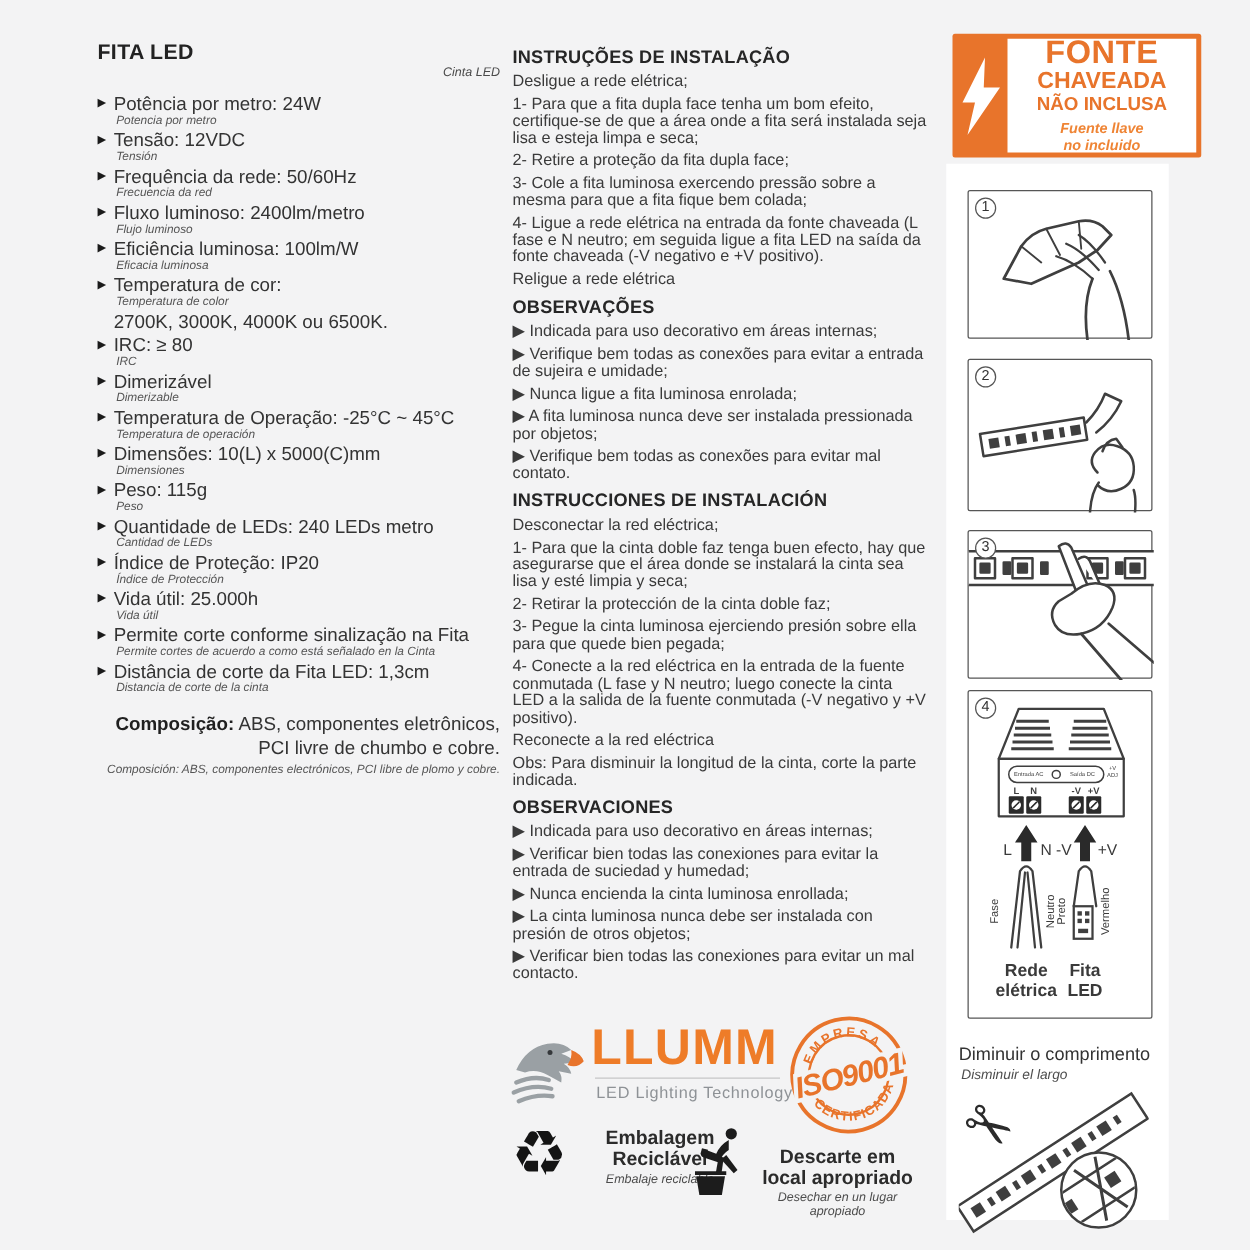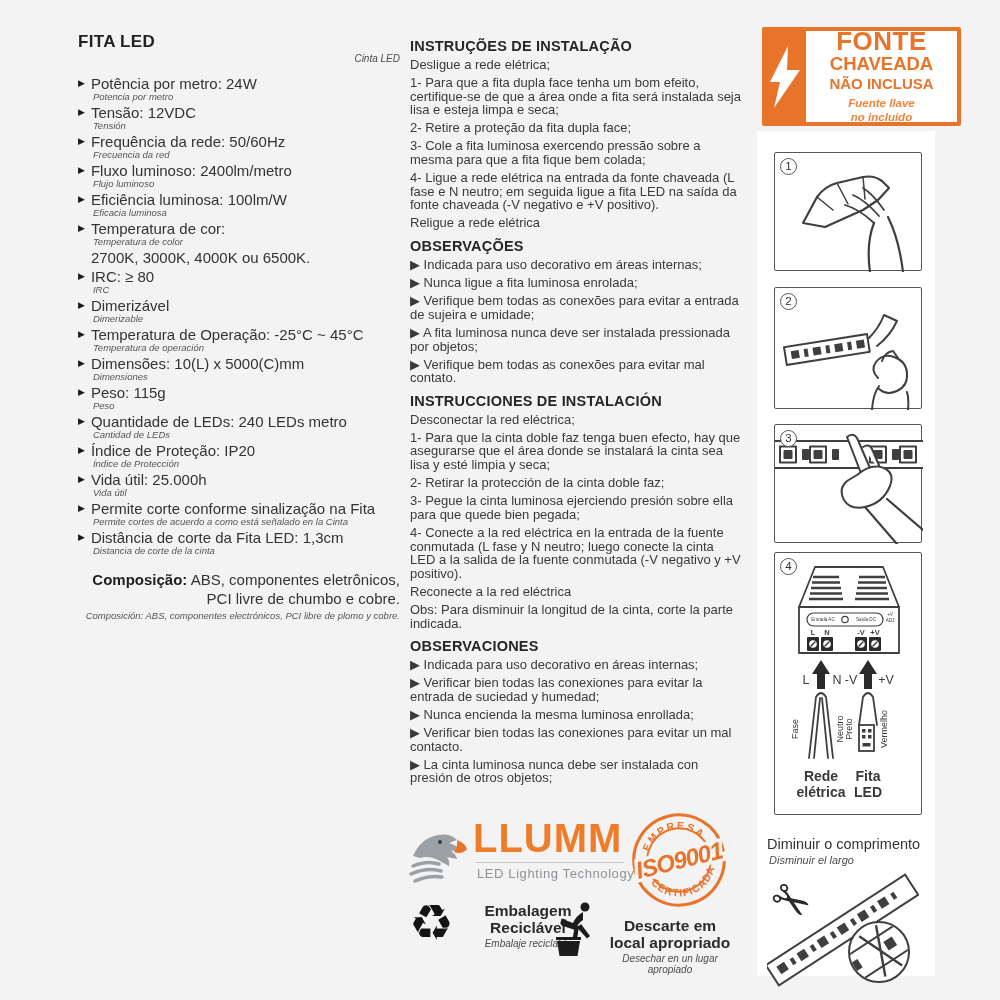--- a/index.html
+++ b/index.html
@@ -235,44 +235,44 @@
         <p>1- Para que a fita dupla face tenha um bom efeito, certifique-se de que a área onde a fita será instalada seja lisa e esteja limpa e seca;</p>
         <p>2- Retire a proteção da fita dupla face;</p>
         <p>3- Cole a fita luminosa exercendo pressão sobre a mesma para que a fita fique bem colada;</p>
         <p>4- Ligue a rede elétrica na entrada da fonte chaveada (L fase e N neutro; em seguida ligue a fita LED na saída da fonte chaveada (-V negativo e +V positivo).</p>
         <p>Religue a rede elétrica</p>
       </div>
     <div class="mid-heading">OBSERVAÇÕES</div>
     <div>
 
     <p>▶ Indicada para uso decorativo em áreas internas;</p>
+        <p>▶ Verifique bem todas as conexões para evitar a entrada de sujeira e umidade;</p>
         <p>▶ Nunca ligue a fita luminosa enrolada;</p>
-        <p>▶ Verifique bem todas as conexões para evitar a entrada de sujeira e umidade;</p>
         <p>▶ A fita luminosa nunca deve ser instalada pressionada por objetos;</p>
         <p>▶ Verifique bem todas as conexões para evitar mal contato.</p>
       </div>
     <div class="mid-heading">INSTRUCCIONES DE INSTALACIÓN</div>
     <div>
 
     <p>Desconectar la red eléctrica;</p>
         <p>1- Para que la cinta doble faz tenga buen efecto, hay que asegurarse que el área donde se instalará la cinta sea lisa y esté limpia y seca;</p>
         <p>2- Retirar la protección de la cinta doble faz;</p>
         <p>3- Pegue la cinta luminosa ejerciendo presión sobre ella para que quede bien pegada;</p>
         <p>4- Conecte a la red eléctrica en la entrada de la fuente conmutada (L fase y N neutro; luego conecte la cinta LED a la salida de la fuente conmutada (-V negativo y +V positivo).</p>
         <p>Reconecte a la red eléctrica</p>
         <p>Obs: Para disminuir la longitud de la cinta, corte la parte indicada.</p>
       </div>
     <div class="mid-heading">OBSERVACIONES</div>
     <div>
 
     <p>▶ Indicada para uso decorativo en áreas internas;</p>
         <p>▶ Verificar bien todas las conexiones para evitar la entrada de suciedad y humedad;</p>
-        <p>▶ Nunca encienda la mesma luminosa enrollada;</p>
+        <p>▶ Nunca encienda la cinta luminosa enrollada;</p>
+        <p>▶ La cinta luminosa nunca debe ser instalada con presión de otros objetos;</p>
         <p>▶ Verificar bien todas las conexiones para evitar un mal contacto.</p>
-        <p>▶ La cinta luminosa nunca debe ser instalada con presión de otros objetos;</p>
       </div>
   </div>
 
   <div class="brand-row">
     <svg class="eagle" width="66" height="58" viewBox="0 0 66 58">
       <path d="M8,28 Q16,10 33,7 Q45,5 52,12 L44,15 Q51,17 55,22 L46,23 Q51,26 52,31 L42,29 Q45,33 44,38 L33,32 Q24,27 15,30 Z" fill="#9aa0a4"></path>
       <circle cx="35" cy="14" r="2" fill="#35383b"></circle>
       <path d="M52,12 Q60,15 62,21 Q57,27 49,24 Q53,18 52,12 Z" fill="#e8742b"></path>
       <path d="M8,38 Q22,32 34,36 M6,46 Q22,39 36,43 M10,53 Q24,47 37,49" stroke="#9aa0a4" stroke-width="3.5" fill="none" stroke-linecap="round"></path>
     </svg>

